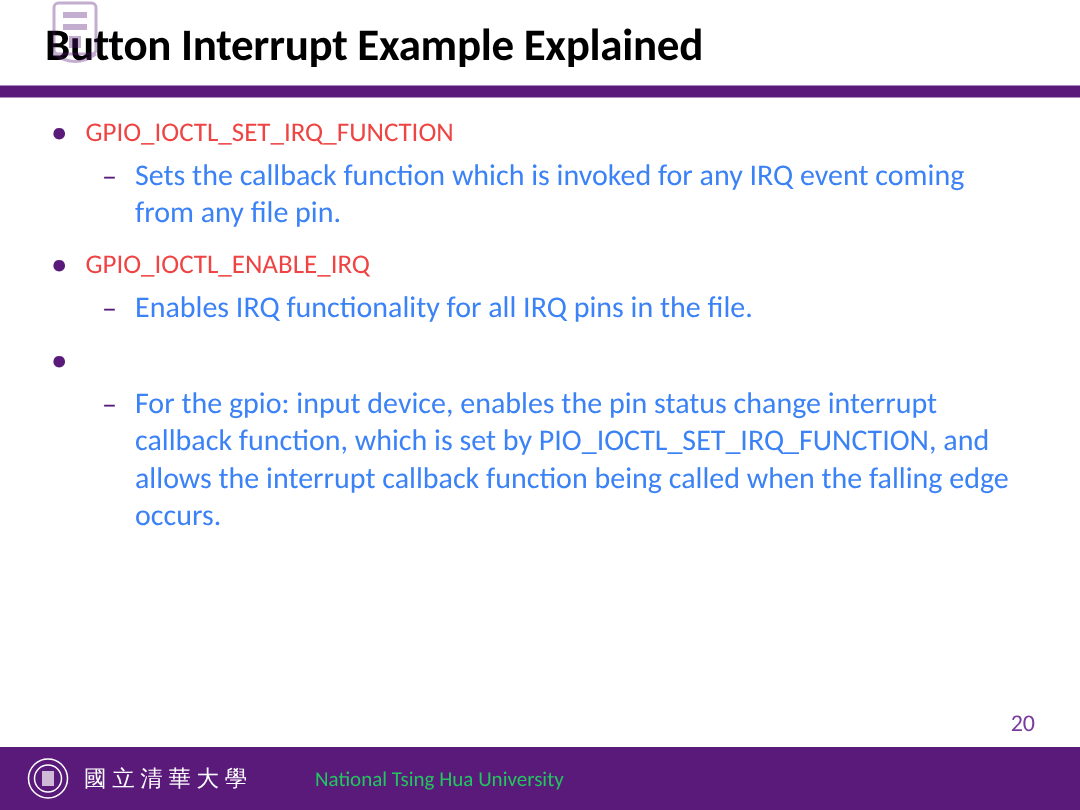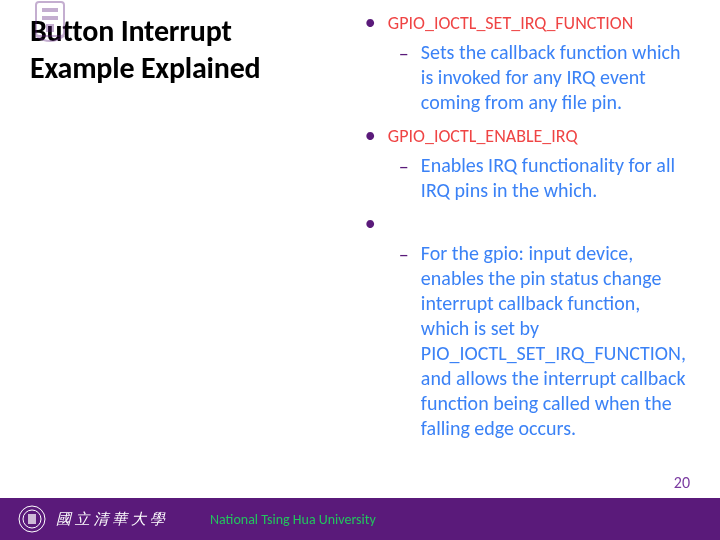--- a/index.html
+++ b/index.html
@@ -1,17 +1,17 @@
 <!DOCTYPE html>
 <html><head>
 <meta charset="utf-8">
 <style>
   * { margin: 0; padding: 0; box-sizing: border-box; }
   html, body { width: 720px; height: 540px; overflow: hidden; font-family: Calibri, Arial, sans-serif; background: #fff; }
-  .slide { width: 720px; height: 540px; position: relative; display: flex; flex-direction: row; }
+  .slide { width: 720px; height: 540px; position: relative; display: flex; flex-direction: column; }
   .header { position: relative; padding: 12px 30px 6px 30px; }
   .header-logo {
     position: absolute;
     left: 32px; top: 0;
     width: 36px; height: 46px;
     opacity: 0.35;
   }
   .header-logo svg { width: 100%; height: 100%; }
   .title { font-size: 30px; font-weight: 700; color: #000; letter-spacing: -0.2px; }
   .title-rule { height: 8px; background: #5a1a7a; margin: 2px 0 0 0; }
@@ -28,21 +28,21 @@
   .footer {
     position: absolute;
     left: 0; bottom: 0;
     width: 100%; height: 42px;
     background: #5a1a7a;
     display: flex; align-items: center;
     padding: 0 18px;
   }
   .footer-seal { width: 28px; height: 28px; margin-right: 10px; display: inline-flex; align-items: center; justify-content: center; }
   .footer-seal svg { width: 100%; height: 100%; }
-  .footer-calli { margin-right: 14px; display: inline-flex; align-items: flex-end; font-style: italic; }
+  .footer-calli { margin-right: 14px; display: inline-flex; align-items: flex-end; }
   .footer-calli svg { height: 22px; }
   .footer-text { color: #22c55e; font-size: 14px; }
   .page-num {
     position: absolute;
     right: 30px; bottom: 48px;
     color: #7a3aa0; font-size: 16px;
   }
 </style>
 </head>
 <body>
@@ -79,21 +79,21 @@
       </li>
 
       <li>
         <div class="b1-row">
           <span class="b1-dot">•</span>
           <span class="b1-text">GPIO_IOCTL_ENABLE_IRQ</span>
         </div>
         <ul class="level2">
           <li>
             <span class="b2-dash">–</span>
-            <span class="b2-text">Enables IRQ functionality for all IRQ pins in the which.</span>
+            <span class="b2-text">Enables IRQ functionality for all IRQ pins in the file.</span>
           </li>
         </ul>
       </li>
 
       <li>
         <div class="b1-row">
           <span class="b1-dot">•</span>
         </div>
         <ul class="level2">
           <li>

